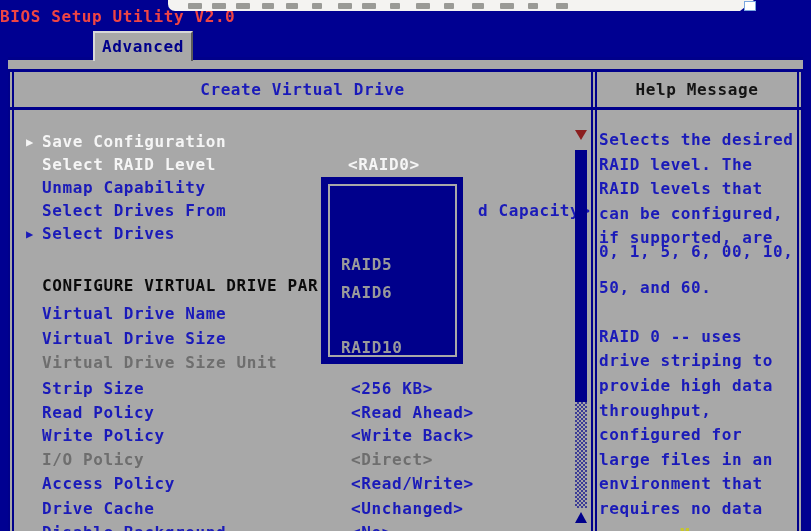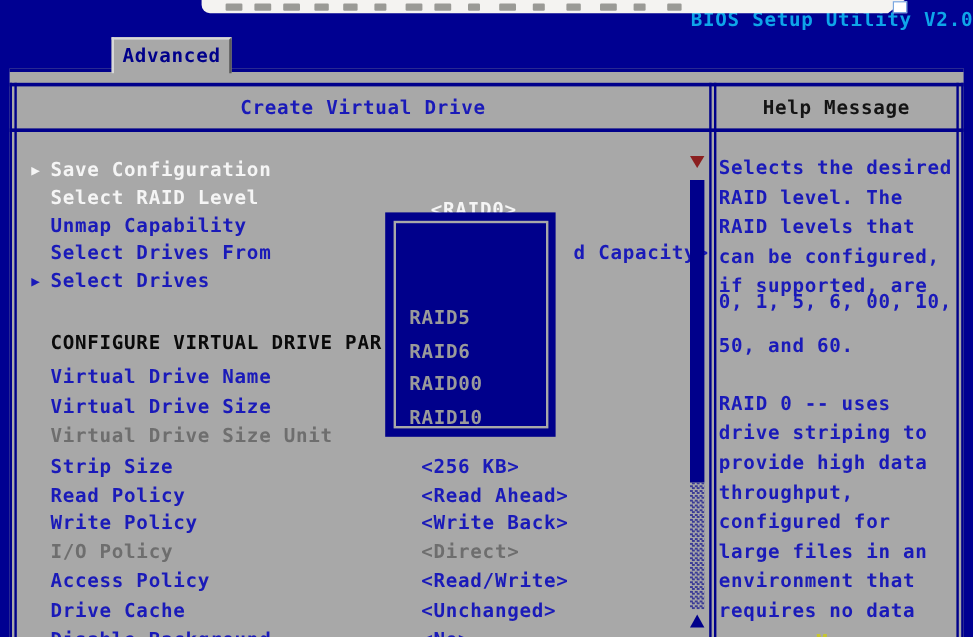--- a/index.html
+++ b/index.html
@@ -8,22 +8,22 @@
     font-size:16px;letter-spacing:0.6px;}
   
   #rtoolbar{position:absolute;left:168px;top:0;width:572px;height:11px;background:#f4f3f1;
     border-bottom-left-radius:7px;z-index:30;}
   #rtoolbar-cap{position:absolute;left:740px;top:0;width:0;height:0;z-index:30;
     border-top:11px solid #f4f3f1;border-right:14px solid transparent;}
   .tb-stub{position:absolute;top:3px;height:6px;background:#9a9a96;border-radius:1px;}
   #tb-square{position:absolute;left:744px;top:1px;width:10px;height:8px;background:#fff;
     border:1px solid #7aa7e0;z-index:31;}
   
-  #bios-title{position:absolute;left:0;top:7px;width:811px;text-align:right;
-    color:#0ea5e9;z-index:5;}
+  #bios-title{position:absolute;left:0;top:7px;width:811px;text-align:left;
+    color:#ef4444;z-index:5;}
   #tab-advanced{position:absolute;left:93px;top:31px;width:96px;height:28px;background:#A8A8A8;
     color:#00008B;text-align:center;line-height:28px;z-index:6;
     border-top:2px solid #d8d8d8;border-left:2px solid #d8d8d8;border-right:2px solid #5a5a5a;}
   
   #panel{position:absolute;left:8px;top:57px;width:795px;height:474px;background:#A8A8A8;
     border-top:3px solid #00008B;}
   .vline{position:absolute;top:9px;bottom:0;width:0;border-left:6px double #00008B;}
   #vl-left{left:0;}
   #vl-div{left:583px;}
   #vl-right{left:789px;}
@@ -87,21 +87,21 @@
     <div class="hline" id="hl-hdr"></div>
     <div class="vline" id="vl-left"></div>
     <div class="vline" id="vl-div"></div>
     <div class="vline" id="vl-right"></div>
 
     <div id="main-hdr">Create Virtual Drive</div>
     <div id="help-hdr">Help Message</div>
 
     <div id="rows">
         <div class="mrow c-white" style="top: 71px;"><span class="arr">▶</span><span class="lbl">Save Configuration</span></div>
-        <div class="mrow c-white" style="top: 94px;"><span class="lbl">Select RAID Level</span><span class="val" style="left: 345px; margin-top: 10px;">&lt;RAID0&gt;</span></div>
+        <div class="mrow c-white" style="top: 94px;"><span class="lbl">Select RAID Level</span><span class="val" style="left: 334px;">&lt;RAID0&gt;</span></div>
         <div class="mrow c-blue" style="top: 117px;"><span class="lbl">Unmap Capability</span></div>
         <div class="mrow c-blue" style="top: 140px;"><span class="lbl">Select Drives From</span><span class="val" style="left: 464px;">d Capacity&gt;</span></div>
         <div class="mrow c-blue" style="top: 163px;"><span class="arr">▶</span><span class="lbl">Select Drives</span></div>
         <div class="mrow c-black" style="top: 215px;"><span class="lbl">CONFIGURE VIRTUAL DRIVE PAR</span></div>
         <div class="mrow c-blue" style="top: 243px;"><span class="lbl">Virtual Drive Name</span></div>
         <div class="mrow c-blue" style="top: 268px;"><span class="lbl">Virtual Drive Size</span></div>
         <div class="mrow c-gray" style="top: 292px;"><span class="lbl">Virtual Drive Size Unit</span></div>
         <div class="mrow c-blue" style="top: 318px;"><span class="lbl">Strip Size</span><span class="val" style="left: 337px;">&lt;256 KB&gt;</span></div>
         <div class="mrow c-blue" style="top: 342px;"><span class="lbl">Read Policy</span><span class="val" style="left: 337px;">&lt;Read Ahead&gt;</span></div>
         <div class="mrow c-blue" style="top: 365px;"><span class="lbl">Write Policy</span><span class="val" style="left: 337px;">&lt;Write Back&gt;</span></div>
@@ -115,21 +115,20 @@
       <div id="sb-down"></div>
       <div id="sb-thumb"></div>
       <div id="sb-track"></div>
       <div id="sb-up"></div>
     </div>
 
     <div id="dropdown">
       <div class="inner"></div>
         <div class="ditem" style="top: 76px;">RAID5</div>
         <div class="ditem" style="top: 103.5px;">RAID6</div>
-        <div class="ditem" style="top: 131px;">RAID00</div>
         <div class="ditem" style="top: 158.5px;">RAID10</div>
       </div>
 
     <div id="help-lines">
         <div class="hline-txt" style="top: 68px;">Selects the desired</div>
         <div class="hline-txt" style="top: 92.6px;">RAID level. The</div>
         <div class="hline-txt" style="top: 117.2px;">RAID levels that</div>
         <div class="hline-txt" style="top: 141.8px;">can be configured,</div>
         <div class="hline-txt" style="top: 166.4px;">if supported, are</div>
         <div class="hline-txt" style="top: 180px;">0, 1, 5, 6, 00, 10,</div>

